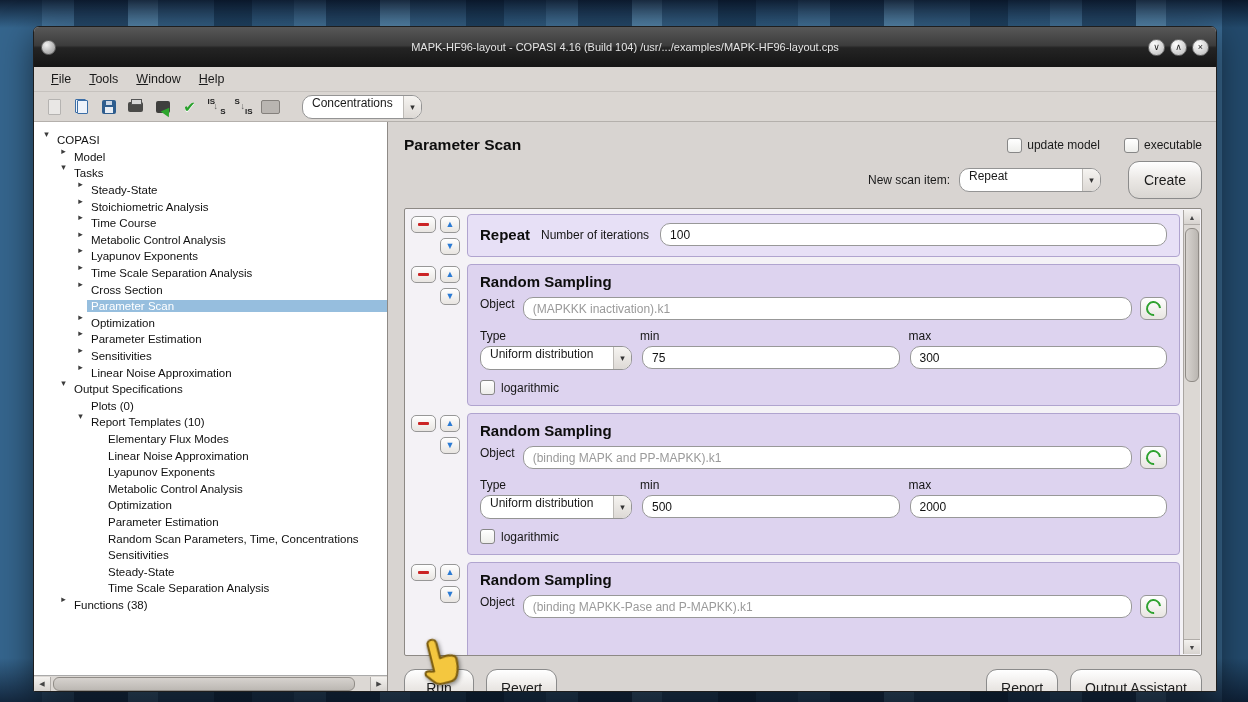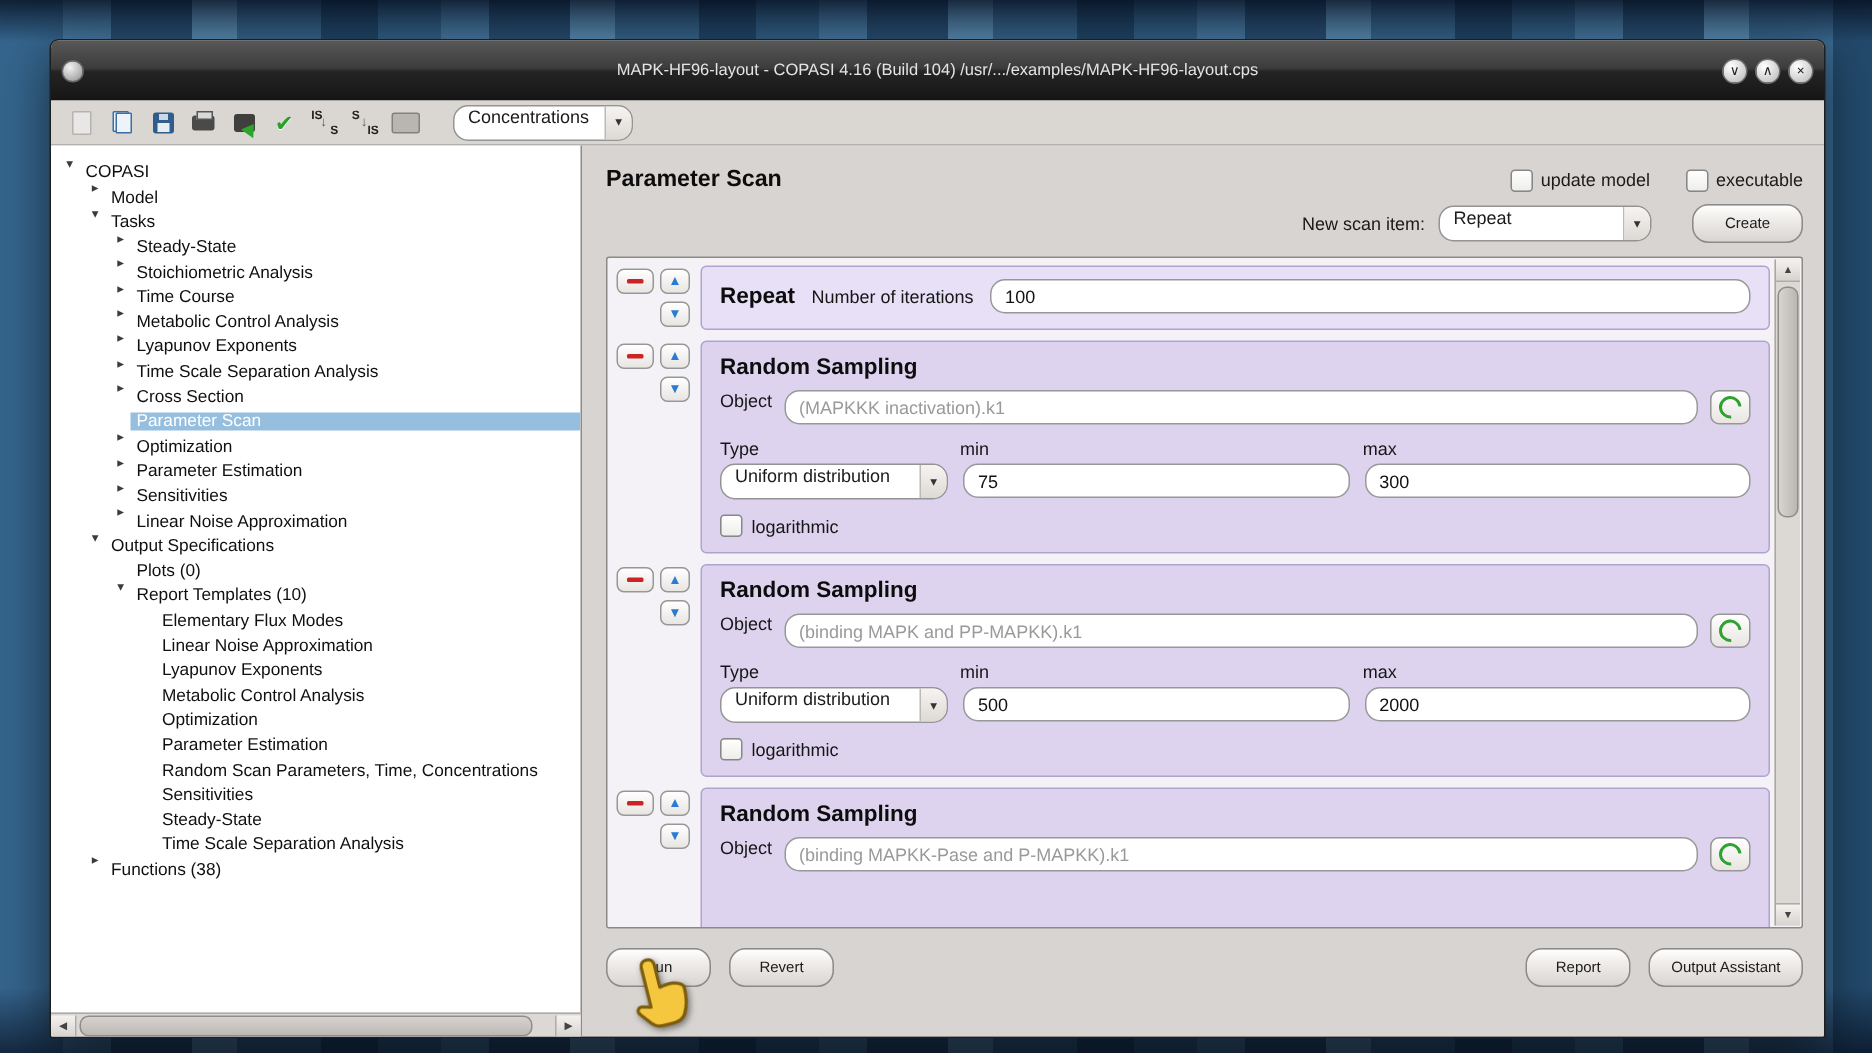--- a/index.html
+++ b/index.html
@@ -43,21 +43,21 @@
   .i-update{width:14px;height:12px;background:#3f3f3d;border-radius:2px;position:relative;}
   .i-update::after{content:"";position:absolute;right:-2px;bottom:-2px;width:0;height:0;border-left:5px solid transparent;border-right:5px solid transparent;border-bottom:8px solid #2da52d;transform:rotate(35deg);}
   .i-check{color:#28a12b;font-size:15px;font-weight:bold;text-shadow:0 1px 0 #fff;}
   .i-swap{position:relative;width:18px;height:17px;font-weight:bold;color:#222;text-align:right;}
   .i-swap .a{position:absolute;left:0;top:-1px;font-size:8px;}
   .i-swap .b{position:absolute;right:0;bottom:-1px;font-size:8px;}
   .i-swap .ar{position:absolute;left:6px;top:3px;font-size:9px;color:#555;}
   .i-photo{width:17px;height:12px;background:#b9b5b1;border:1px solid #84807c;border-radius:2px;}
   .tb-dd{margin-left:16px;width:118px;}
   
-  .btn{height:26px;padding:0 14px;border:1px solid #8b8b8b;border-radius:11px;font-size:10px;color:#1c1c1c;
+  .btn{height:38px;padding:0 14px;border:1px solid #8b8b8b;border-radius:11px;font-size:14px;color:#1c1c1c;
     background:linear-gradient(180deg,#ffffff,#ebe8e5 48%,#d9d6d2);display:inline-flex;align-items:center;justify-content:center;white-space:nowrap;}
   .dropdown{height:22px;background:#fff;border:1px solid #949494;border-radius:10px;display:inline-flex;align-items:flex-start;font-size:12px;color:#1a1a1a;overflow:hidden;}
   .dd-value{padding:0 9px;flex:1;white-space:nowrap;}
   .dd-sep{width:1px;align-self:stretch;background:#bdbab6;}
   .dd-arrow{width:17px;text-align:center;font-size:9px;color:#333;background:linear-gradient(180deg,#f6f4f1,#ddd9d5);align-self:stretch;display:flex;align-items:center;justify-content:center;}
   .text-input{height:21px;border:1px solid #989898;border-radius:10px;background:#fff;font-size:12px;color:#111;padding:0 9px;font-family:inherit;outline:none;}
   .obj-input{color:#9a9a9a;}
   .checkbox{width:13px;height:13px;flex:none;border:1px solid #878787;border-radius:3px;background:linear-gradient(180deg,#ffffff,#ededea);display:inline-block;}
   .flex1{flex:1;min-width:0;}
   
@@ -130,20 +130,26 @@
         <span class="app-icon"></span>
       </div>
       <div class="tb-title">MAPK-HF96-layout - COPASI 4.16 (Build 104) /usr/.../examples/MAPK-HF96-layout.cps</div>
       <div class="tb-right">
         <span class="win-btn">∨</span>
         <span class="win-btn">∧</span>
         <span class="win-btn">×</span>
       </div>
     </div>
 
+    <div class="menubar">
+      <span class="menu-item"><span class="ul">F</span>ile</span>
+      <span class="menu-item"><span class="ul">T</span>ools</span>
+      <span class="menu-item"><span class="ul">W</span>indow</span>
+      <span class="menu-item"><span class="ul">H</span>elp</span>
+    </div>
 
     <div class="toolbar">
       <span class="tb-icon">
           <span class="i-page dim"></span>
         </span>
       <span class="tb-icon">
           <span class="i-pages">
             <i></i>
             <i></i>
           </span>

